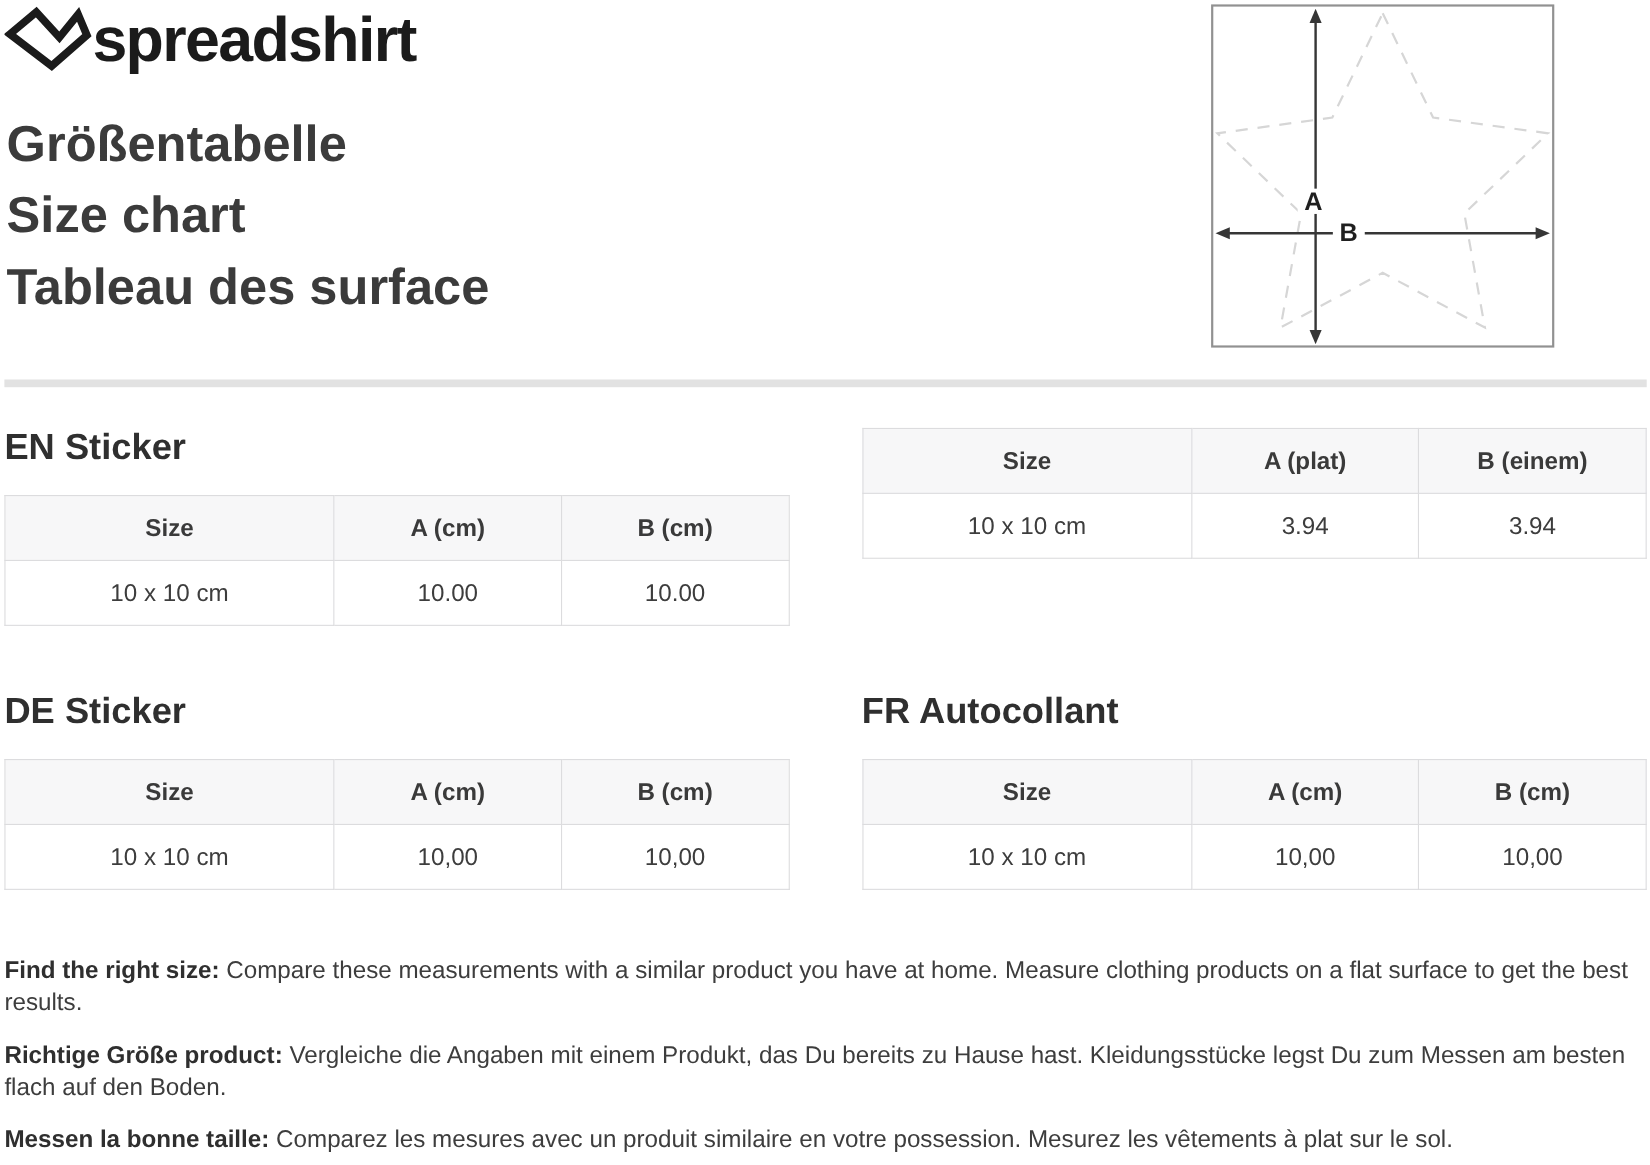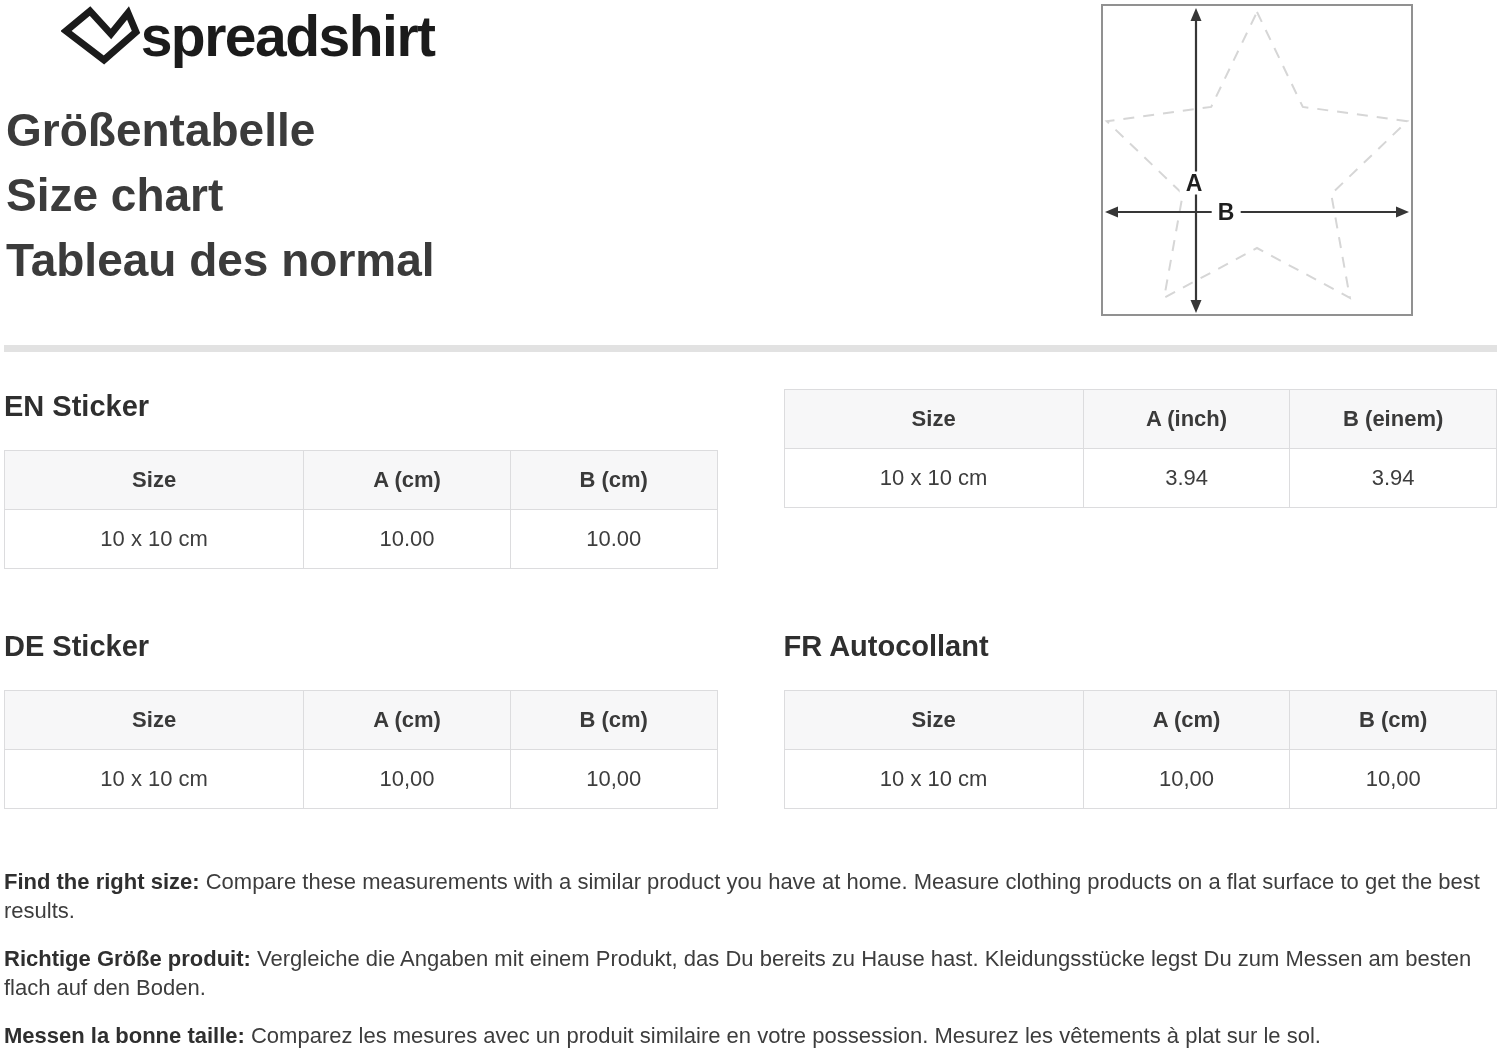--- a/index.html
+++ b/index.html
@@ -7,21 +7,21 @@
   body {
     width: 1500px; height: 1059px; overflow: hidden;
     background: #ffffff;
     font-family: "Liberation Sans", sans-serif;
     color: #3d3d3d;
   }
   .page { padding: 3px 3px 0 4px; }
 
   
   .header { display: flex; justify-content: space-between; align-items: flex-start; }
-  .brand-row { display: flex; align-items: center; margin-top: 2px; justify-content: flex-end; }
+  .brand-row { display: flex; align-items: center; margin-top: 2px; }
   .heart-wrap svg { display: block; }
   .wordmark {
     font-size: 57px; font-weight: bold; color: #1b1b1b;
     letter-spacing: -1.5px; line-height: 1;
   }
   .titles {
     margin: 31px 0 0 2px;
     font-size: 46px; font-weight: bold; line-height: 65px; color: #3b3b3b;
   }
 
@@ -48,21 +48,21 @@
 
   .divider { height: 7px; background: #e2e2e2; margin-top: 29px; }
 
   
   .tables-grid {
     display: grid; grid-template-columns: 1fr 1fr;
     column-gap: 66px; row-gap: 60px;
     margin-top: 37px;
   }
   .sec-heading {
-    margin: 0 0 27px; font-size: 29px; line-height: 34px;
+    margin: 0 0 27px; font-size: 33px; line-height: 34px;
     font-weight: bold; color: #2f2f2f;
   }
   table.size-table { width: 100%; border-collapse: collapse; table-layout: fixed; }
   .size-table col.c1 { width: 42%; }
   .size-table col.c2 { width: 29%; }
   .size-table col.c3 { width: 29%; }
   .size-table th, .size-table td {
     border: 1px solid #dcdcde; text-align: center;
     font-size: 22px; padding: 16px;
   }
@@ -85,21 +85,21 @@
         <span class="heart-wrap">
           <svg width="80" height="62" viewBox="0 0 80 62" aria-hidden="true">
             <polygon points="5,26 29,6 50,29 67,8 75,27 43,55" fill="none" stroke="#1b1b1b" stroke-width="7" stroke-linejoin="miter"></polygon>
           </svg>
         </span>
         <span class="wordmark">spreadshirt</span>
       </div>
       <div class="titles">
         <div>Größentabelle</div>
         <div>Size chart</div>
-        <div>Tableau des normal</div>
+        <div>Tableau des surface</div>
       </div>
     </div>
 
     <div class="figure-block">
       <div class="diagram-box">
         <svg width="308" height="308" viewBox="0 0 308 308">
 
           <polygon points="154,6 199.8,100.9 304.3,115.2 228.2,188.1 246.9,291.8 154,242 61.1,291.8 79.8,188.1 3.7,115.2 108.2,100.9" fill="none" stroke="#d6d6d6" stroke-width="2" stroke-dasharray="11 9"></polygon>
 
           <g stroke="#363636" fill="#363636">
@@ -152,21 +152,21 @@
     <section class="section">
       <table class="size-table">
         <colgroup>
             <col class="c1">
             <col class="c2">
             <col class="c3">
           </colgroup>
         <thead>
           <tr>
             <th>Size</th>
-            <th>A (inch)</th>
+            <th>A (plat)</th>
             <th>B (einem)</th>
           </tr>
         </thead>
         <tbody>
           <tr>
             <td>10 x 10 cm</td>
             <td>3.94</td>
             <td>3.94</td>
           </tr>
         </tbody>
@@ -220,17 +220,17 @@
             <td>10,00</td>
           </tr>
         </tbody>
       </table>
     </section>
 
   </div>
 
   <div class="notes">
     <p><b>Find the right size:</b> <span>Compare these measurements with a similar product you have at home. Measure clothing products on a flat surface to get the best results.</span></p>
-    <p><b>Richtige Größe produit:</b> <span>Vergleiche die Angaben mit einem Produkt, das Du bereits zu Hause hast. Kleidungsstücke legst Du zum Messen am besten flach auf den Boden.</span></p>
+    <p><b>Richtige Größe product:</b> <span>Vergleiche die Angaben mit einem Produkt, das Du bereits zu Hause hast. Kleidungsstücke legst Du zum Messen am besten flach auf den Boden.</span></p>
     <p><b>Messen la bonne taille:</b> <span>Comparez les mesures avec un produit similaire en votre possession. Mesurez les vêtements à plat sur le sol.</span></p>
   </div>
 
 </div>
 
 </body></html>

